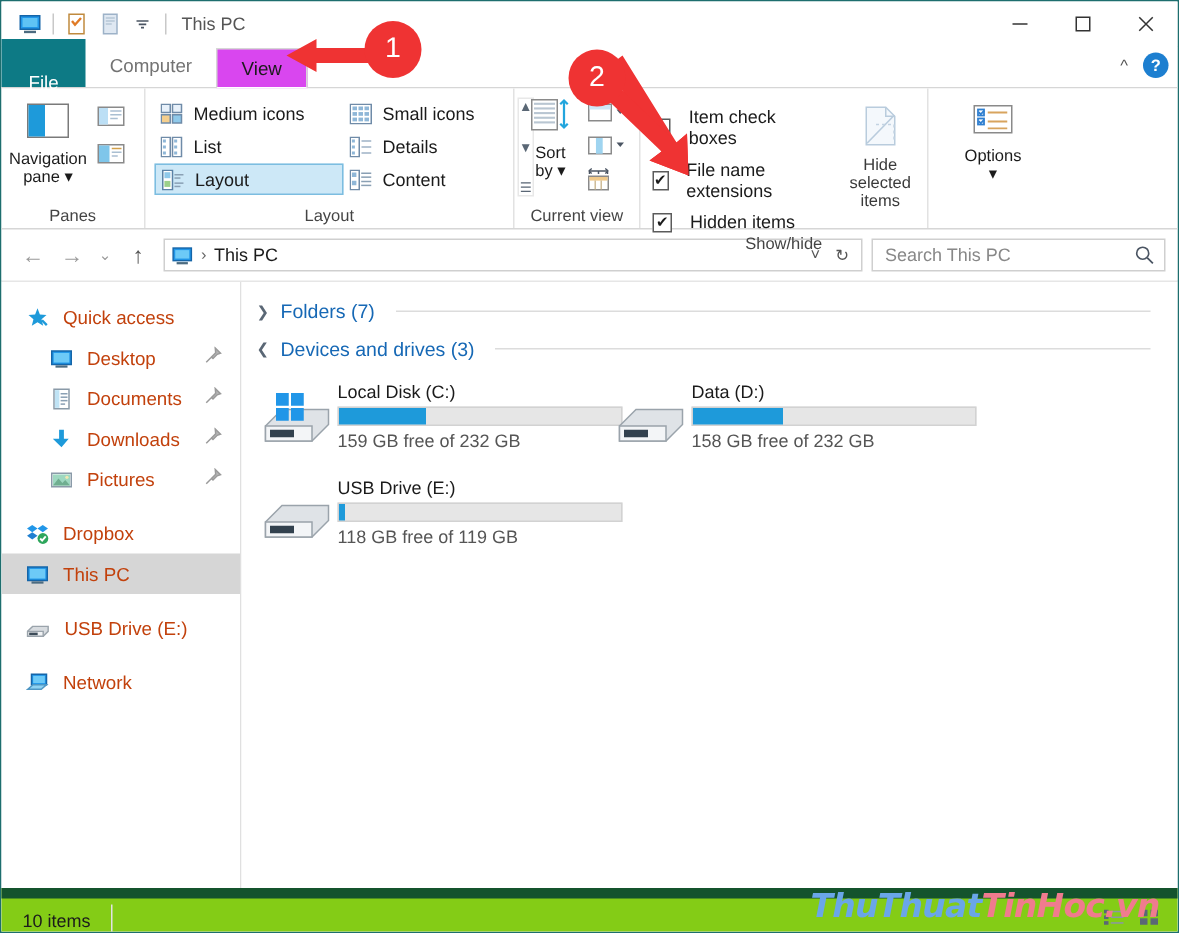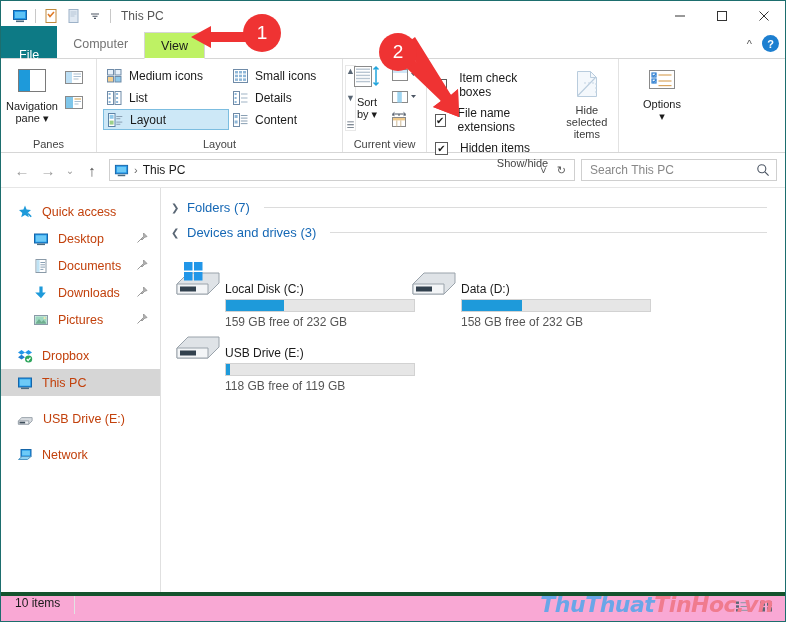--- a/index.html
+++ b/index.html
@@ -51,21 +51,21 @@
   .tab{
     height:27px;line-height:27px;
     padding:0 16px;font-size:12.5px;color:#737373;
     box-sizing:border-box;
   }
   .tab.file{
     background:#0d7a85;color:#ffffff;font-weight:normal;
     padding:16px 18px;
   }
   .tab.active{
-    background:#bef264;
+    background:#d946ef;
     border:1px solid #d6d6d6;
     border-bottom:1px solid #ffffff;
     margin-bottom:-1px;
     color:#1b1b1b;
   }
   .tabstrip-right{
     position:absolute;right:6px;top:4px;display:flex;align-items:center;gap:10px;
   }
   .chev-up{color:#555;font-size:11px;}
   .help-btn{
@@ -204,33 +204,33 @@
 
   .drives{
     display:flex;flex-wrap:wrap;margin-top:10px;
   }
   .drive{
     width:218px;height:58px;display:flex;align-items:flex-start;
     margin-bottom:6px;margin-right:18px;
   }
   .drive-ico{width:54px;height:50px;position:relative;flex-shrink:0;}
   .drive-info{padding-top:4px;flex:1;}
-  .drive-name{font-size:12px;color:#1b1b1b;margin-bottom:3px;margin-top:28px;}
+  .drive-name{font-size:12px;color:#1b1b1b;margin-bottom:3px;}
   .bar{
     width:190px;height:13px;background:#e6e6e6;border:1px solid #d2d2d2;
     box-sizing:border-box;
   }
   .bar .fill{height:100%;background:#1e9ada;}
   .drive-free{font-size:12px;color:#555;margin-top:3px;}
 
   
   .statusbar{
     position:absolute;left:0;bottom:0;width:100%;height:29px;
-    box-sizing:border-box;border-top:4px solid #14532d;
-    background:#f9a8d4;display:flex;align-items:flex-start;
+    box-sizing:border-box;border-top:7px solid #14532d;
+    background:#84cc16;display:flex;align-items:flex-end;
   }
   .status-text{
     font-size:12px;color:#1b1b1b;padding-left:14px;
   }
   .status-div{width:1px;height:18px;background:#e2e2e2;margin-left:14px;}
   .status-views{margin-left:auto;display:flex;gap:2px;padding-right:8px;}
   .vbtn{width:22px;height:20px;display:flex;align-items:center;justify-content:center;}
 
   
   .watermark{

